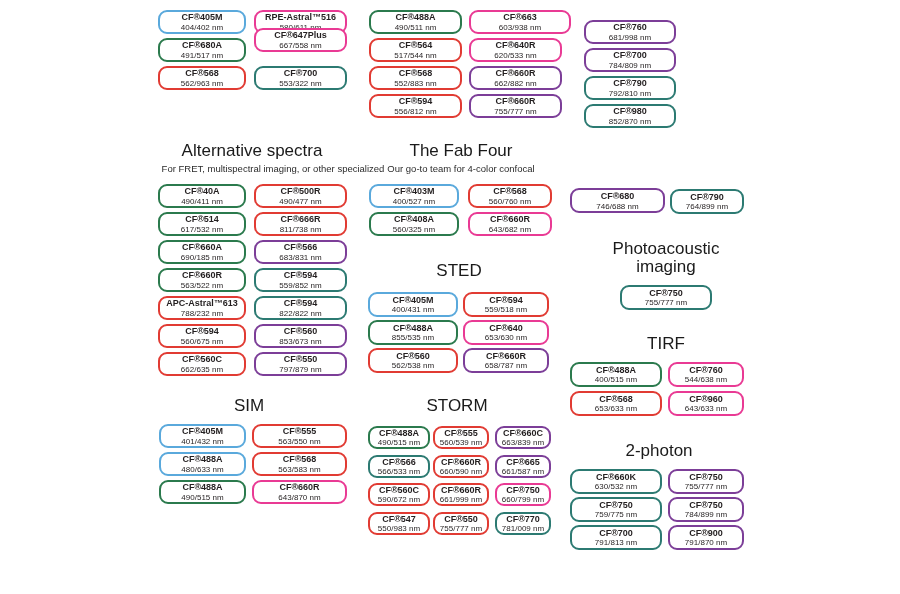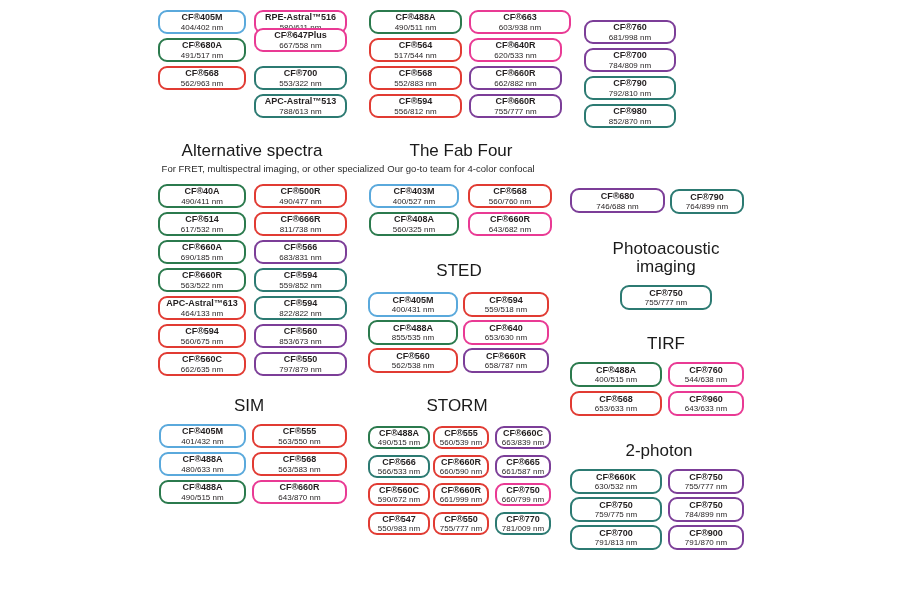--- a/index.html
+++ b/index.html
@@ -46,24 +46,20 @@
       <div class="dye-range">580/611 nm</div>
     </div>
     <div class="dye-box" style="left: 254px; top: 28px; width: 93px; height: 24px; border-color: rgb(233, 58, 148);">
       <div class="dye-name">CF®647Plus</div>
       <div class="dye-range">667/558 nm</div>
     </div>
     <div class="dye-box" style="left: 254px; top: 66px; width: 93px; height: 24px; border-color: rgb(44, 122, 114);">
       <div class="dye-name">CF®700</div>
       <div class="dye-range">553/322 nm</div>
     </div>
-    <div class="dye-box" style="left: 254px; top: 94px; width: 93px; height: 24px; border-color: rgb(44, 122, 114);">
-      <div class="dye-name">APC-Astral™513</div>
-      <div class="dye-range">788/613 nm</div>
-    </div>
     <div class="dye-box" style="left: 369px; top: 10px; width: 93px; height: 24px; border-color: rgb(43, 122, 77);">
       <div class="dye-name">CF®488A</div>
       <div class="dye-range">490/511 nm</div>
     </div>
     <div class="dye-box" style="left: 369px; top: 38px; width: 93px; height: 24px; border-color: rgb(225, 59, 51);">
       <div class="dye-name">CF®564</div>
       <div class="dye-range">517/544 nm</div>
     </div>
     <div class="dye-box" style="left: 369px; top: 66px; width: 93px; height: 24px; border-color: rgb(225, 59, 51);">
       <div class="dye-name">CF®568</div>
@@ -118,21 +114,21 @@
     <div class="dye-box" style="left: 158px; top: 240px; width: 88px; height: 24px; border-color: rgb(43, 122, 77);">
       <div class="dye-name">CF®660A</div>
       <div class="dye-range">690/185 nm</div>
     </div>
     <div class="dye-box" style="left: 158px; top: 268px; width: 88px; height: 24px; border-color: rgb(43, 122, 77);">
       <div class="dye-name">CF®660R</div>
       <div class="dye-range">563/522 nm</div>
     </div>
     <div class="dye-box" style="left: 158px; top: 296px; width: 88px; height: 24px; border-color: rgb(225, 59, 51);">
       <div class="dye-name">APC-Astral™613</div>
-      <div class="dye-range">464/133 nm</div>
+      <div class="dye-range">788/232 nm</div>
     </div>
     <div class="dye-box" style="left: 158px; top: 324px; width: 88px; height: 24px; border-color: rgb(225, 59, 51);">
       <div class="dye-name">CF®594</div>
       <div class="dye-range">560/675 nm</div>
     </div>
     <div class="dye-box" style="left: 158px; top: 352px; width: 88px; height: 24px; border-color: rgb(225, 59, 51);">
       <div class="dye-name">CF®560C</div>
       <div class="dye-range">662/635 nm</div>
     </div>
     <div class="dye-box" style="left: 254px; top: 184px; width: 93px; height: 24px; border-color: rgb(225, 59, 51);">

